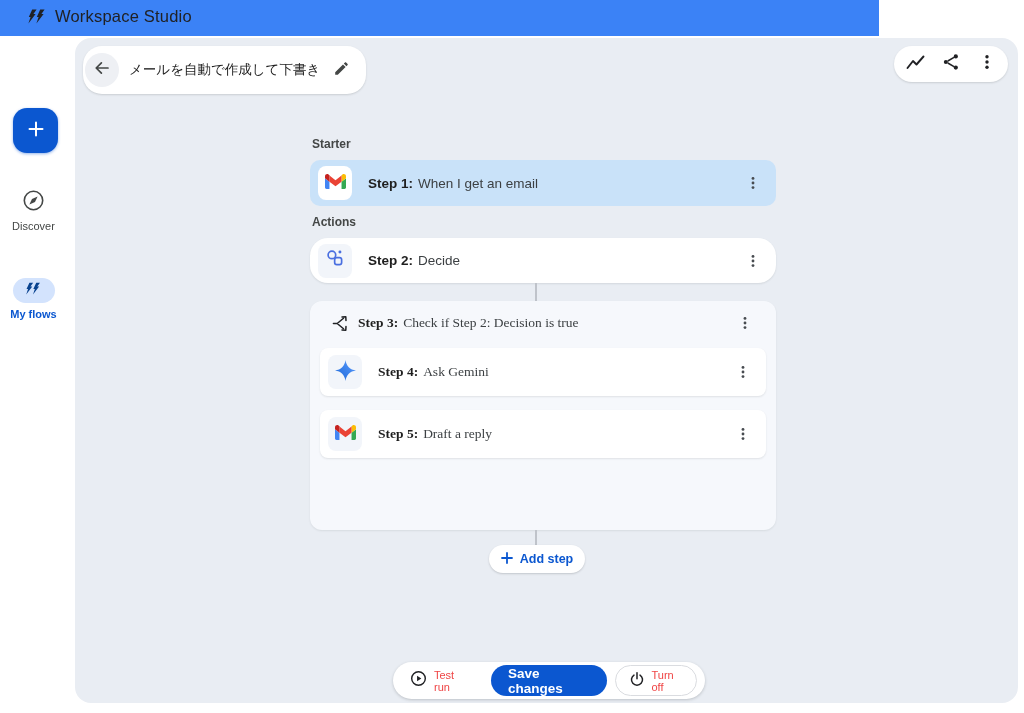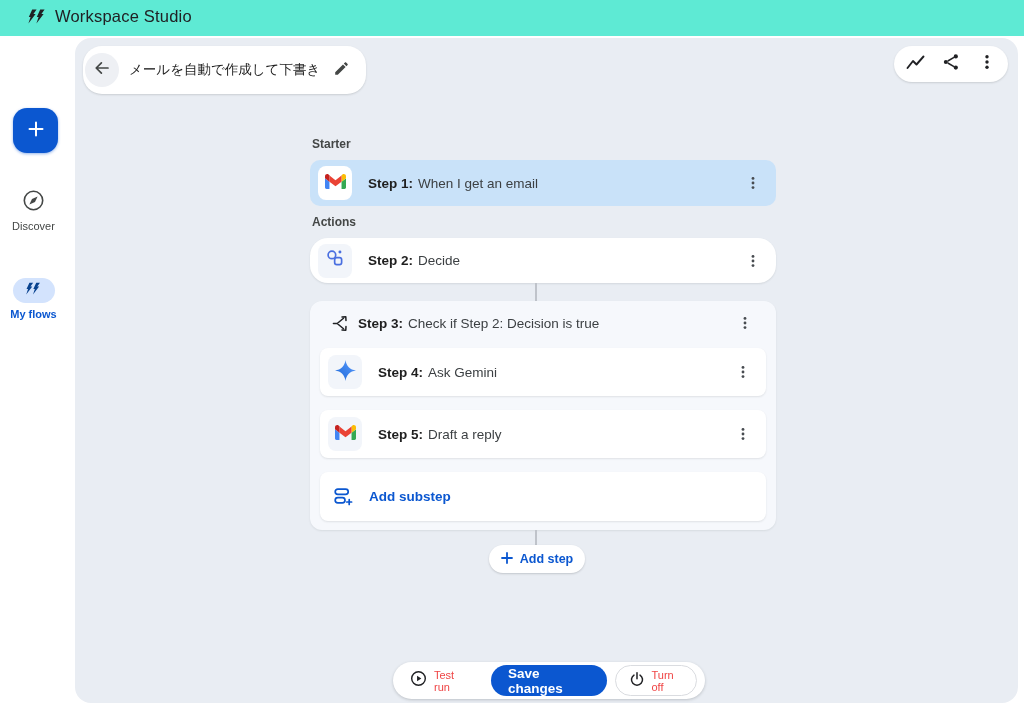--- a/index.html
+++ b/index.html
@@ -1,20 +1,20 @@
 <!DOCTYPE html>
 <html><head>
 <meta charset="utf-8">
 <style>
   * { margin:0; padding:0; box-sizing:border-box; }
   html,body { width:1024px; height:713px; background:#fff; overflow:hidden;
     font-family:"Liberation Sans","DejaVu Sans",sans-serif; color:#1f1f1f; }
 
   
-  #app-header { position:absolute; left:0; top:0; width:1024px; height:36px; background:#5eead4; }
+  #app-header { position:absolute; left:0; top:0; width:879px; height:36px; background:#3b82f6; }
   #app-logo { position:absolute; left:27px; top:9px; width:20px; height:16px; }
   #app-title { position:absolute; left:55px; top:7px; font-size:16.5px; color:#202124; letter-spacing:.2px; }
 
   
   #left-rail { position:absolute; left:0; top:36px; width:75px; height:677px; background:#fff; }
   #new-flow-btn { position:absolute; left:13px; top:72px; width:45px; height:45px; border-radius:14px;
     background:#0b57d0; display:flex; align-items:center; justify-content:center; cursor:pointer;
     box-shadow:0 1px 3px rgba(11,87,208,.45); }
   .rail-item { position:absolute; left:0; width:67px; text-align:center; }
   .rail-icon-wrap { display:flex; align-items:center; justify-content:center; height:25px; }
@@ -60,21 +60,21 @@
 
   #step1-card { left:235px; top:122px; width:466px; height:46px; background:#c9e2f9; box-shadow:none; }
   #step2-card { left:235px; top:200px; width:466px; height:45px;border-radius:18px; }
 
   .connector { position:absolute; left:460px; width:2px; background:#bfc3ca; }
   #connector-1 { top:245px; height:18px; }
   #connector-2 { top:492px; height:15px; }
 
   
   #branch-container { position:absolute; left:235px; top:263px; width:466px; height:229px;
-    background:#f6f8fc; border-radius:12px; box-shadow:0 1px 2px rgba(60,64,67,.10); }
+    background:#f6f8fc; border-radius:12px; box-shadow:0 1px 2px rgba(60,64,67,.10);font-family:Liberation Serif, serif; }
   #step3-row { position:absolute; left:0; top:2px; width:466px; height:40px; display:flex; align-items:center; }
   #step3-row .branch-icon-wrap { margin-left:22px; display:flex; }
   #step3-row .step-text { margin-left:9px; }
   #step3-row .kebab-btn { right:18px; }
 
   .sub-card { left:10px; width:446px; height:48px; border-radius:8px; }
   #step4-card { top:47px; }
   #step5-card { top:109px;text-align:right; }
   #substep-card { top:171px; height:49px; cursor:pointer; }
   #substep-card .substep-icon-wrap { margin-left:14px; display:flex; }
@@ -314,30 +314,20 @@
       </div>
       <div class="kebab-btn">
         <svg width="16" height="16" viewBox="0 0 18 18">
             <circle cx="9" cy="3.8" r="1.6" fill="#474b50"></circle>
             <circle cx="9" cy="9" r="1.6" fill="#474b50"></circle>
             <circle cx="9" cy="14.2" r="1.6" fill="#474b50"></circle>
           </svg>
       </div>
     </div>
 
-    <div class="step-card sub-card" id="substep-card">
-      <span class="substep-icon-wrap">
-        <svg width="19" height="19" viewBox="0 0 19 19">
-          <rect x="1.2" y="2.2" width="13" height="5.2" rx="2.6" fill="none" stroke="#0b57d0" stroke-width="1.7"></rect>
-          <rect x="1.2" y="10.6" width="9.8" height="5.2" rx="2.6" fill="none" stroke="#0b57d0" stroke-width="1.7"></rect>
-          <path d="M15.2 12.6 V17.4 M12.8 15 H17.6" stroke="#0b57d0" stroke-width="1.7" stroke-linecap="round"></path>
-        </svg>
-      </span>
-      <span id="substep-label">Add substep</span>
-    </div>
   </div>
 
   <div class="connector" id="connector-2"></div>
 
   <div id="add-step-btn">
     <span>
       <svg width="12" height="12" viewBox="0 0 12 12">
         <path d="M6 1 V11 M1 6 H11" stroke="#0b57d0" stroke-width="1.8" stroke-linecap="round"></path>
       </svg>
     </span>

